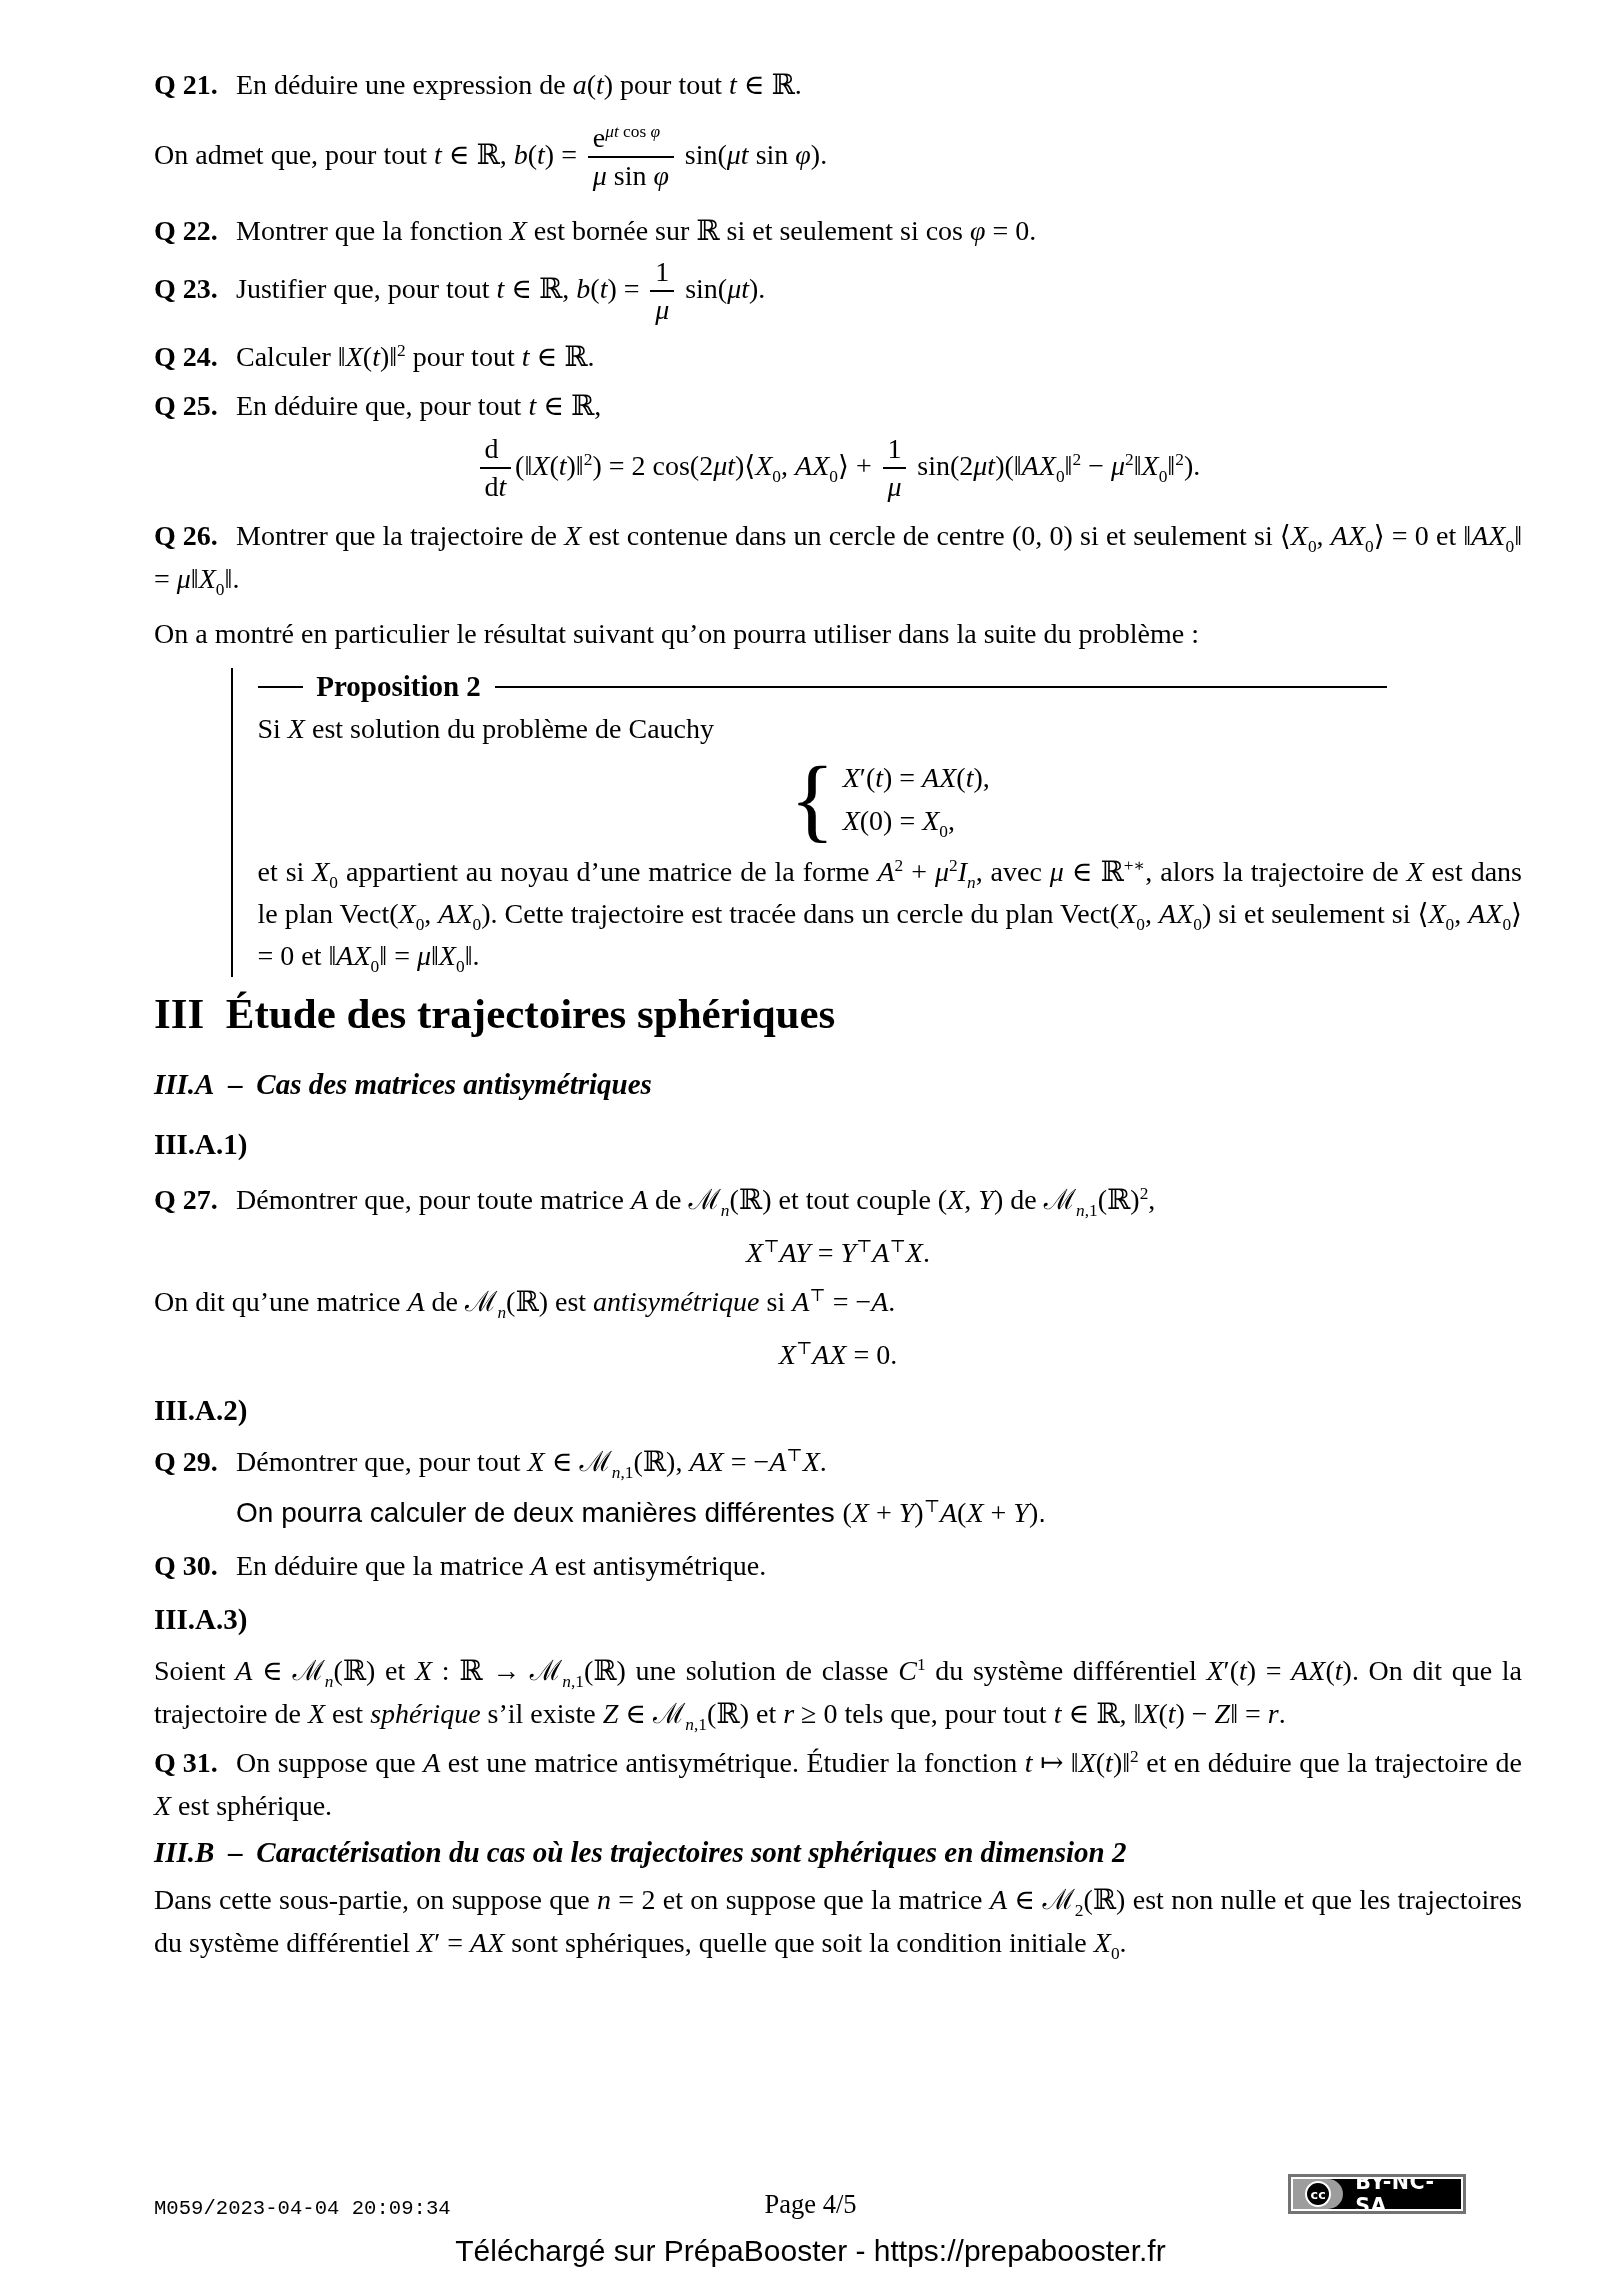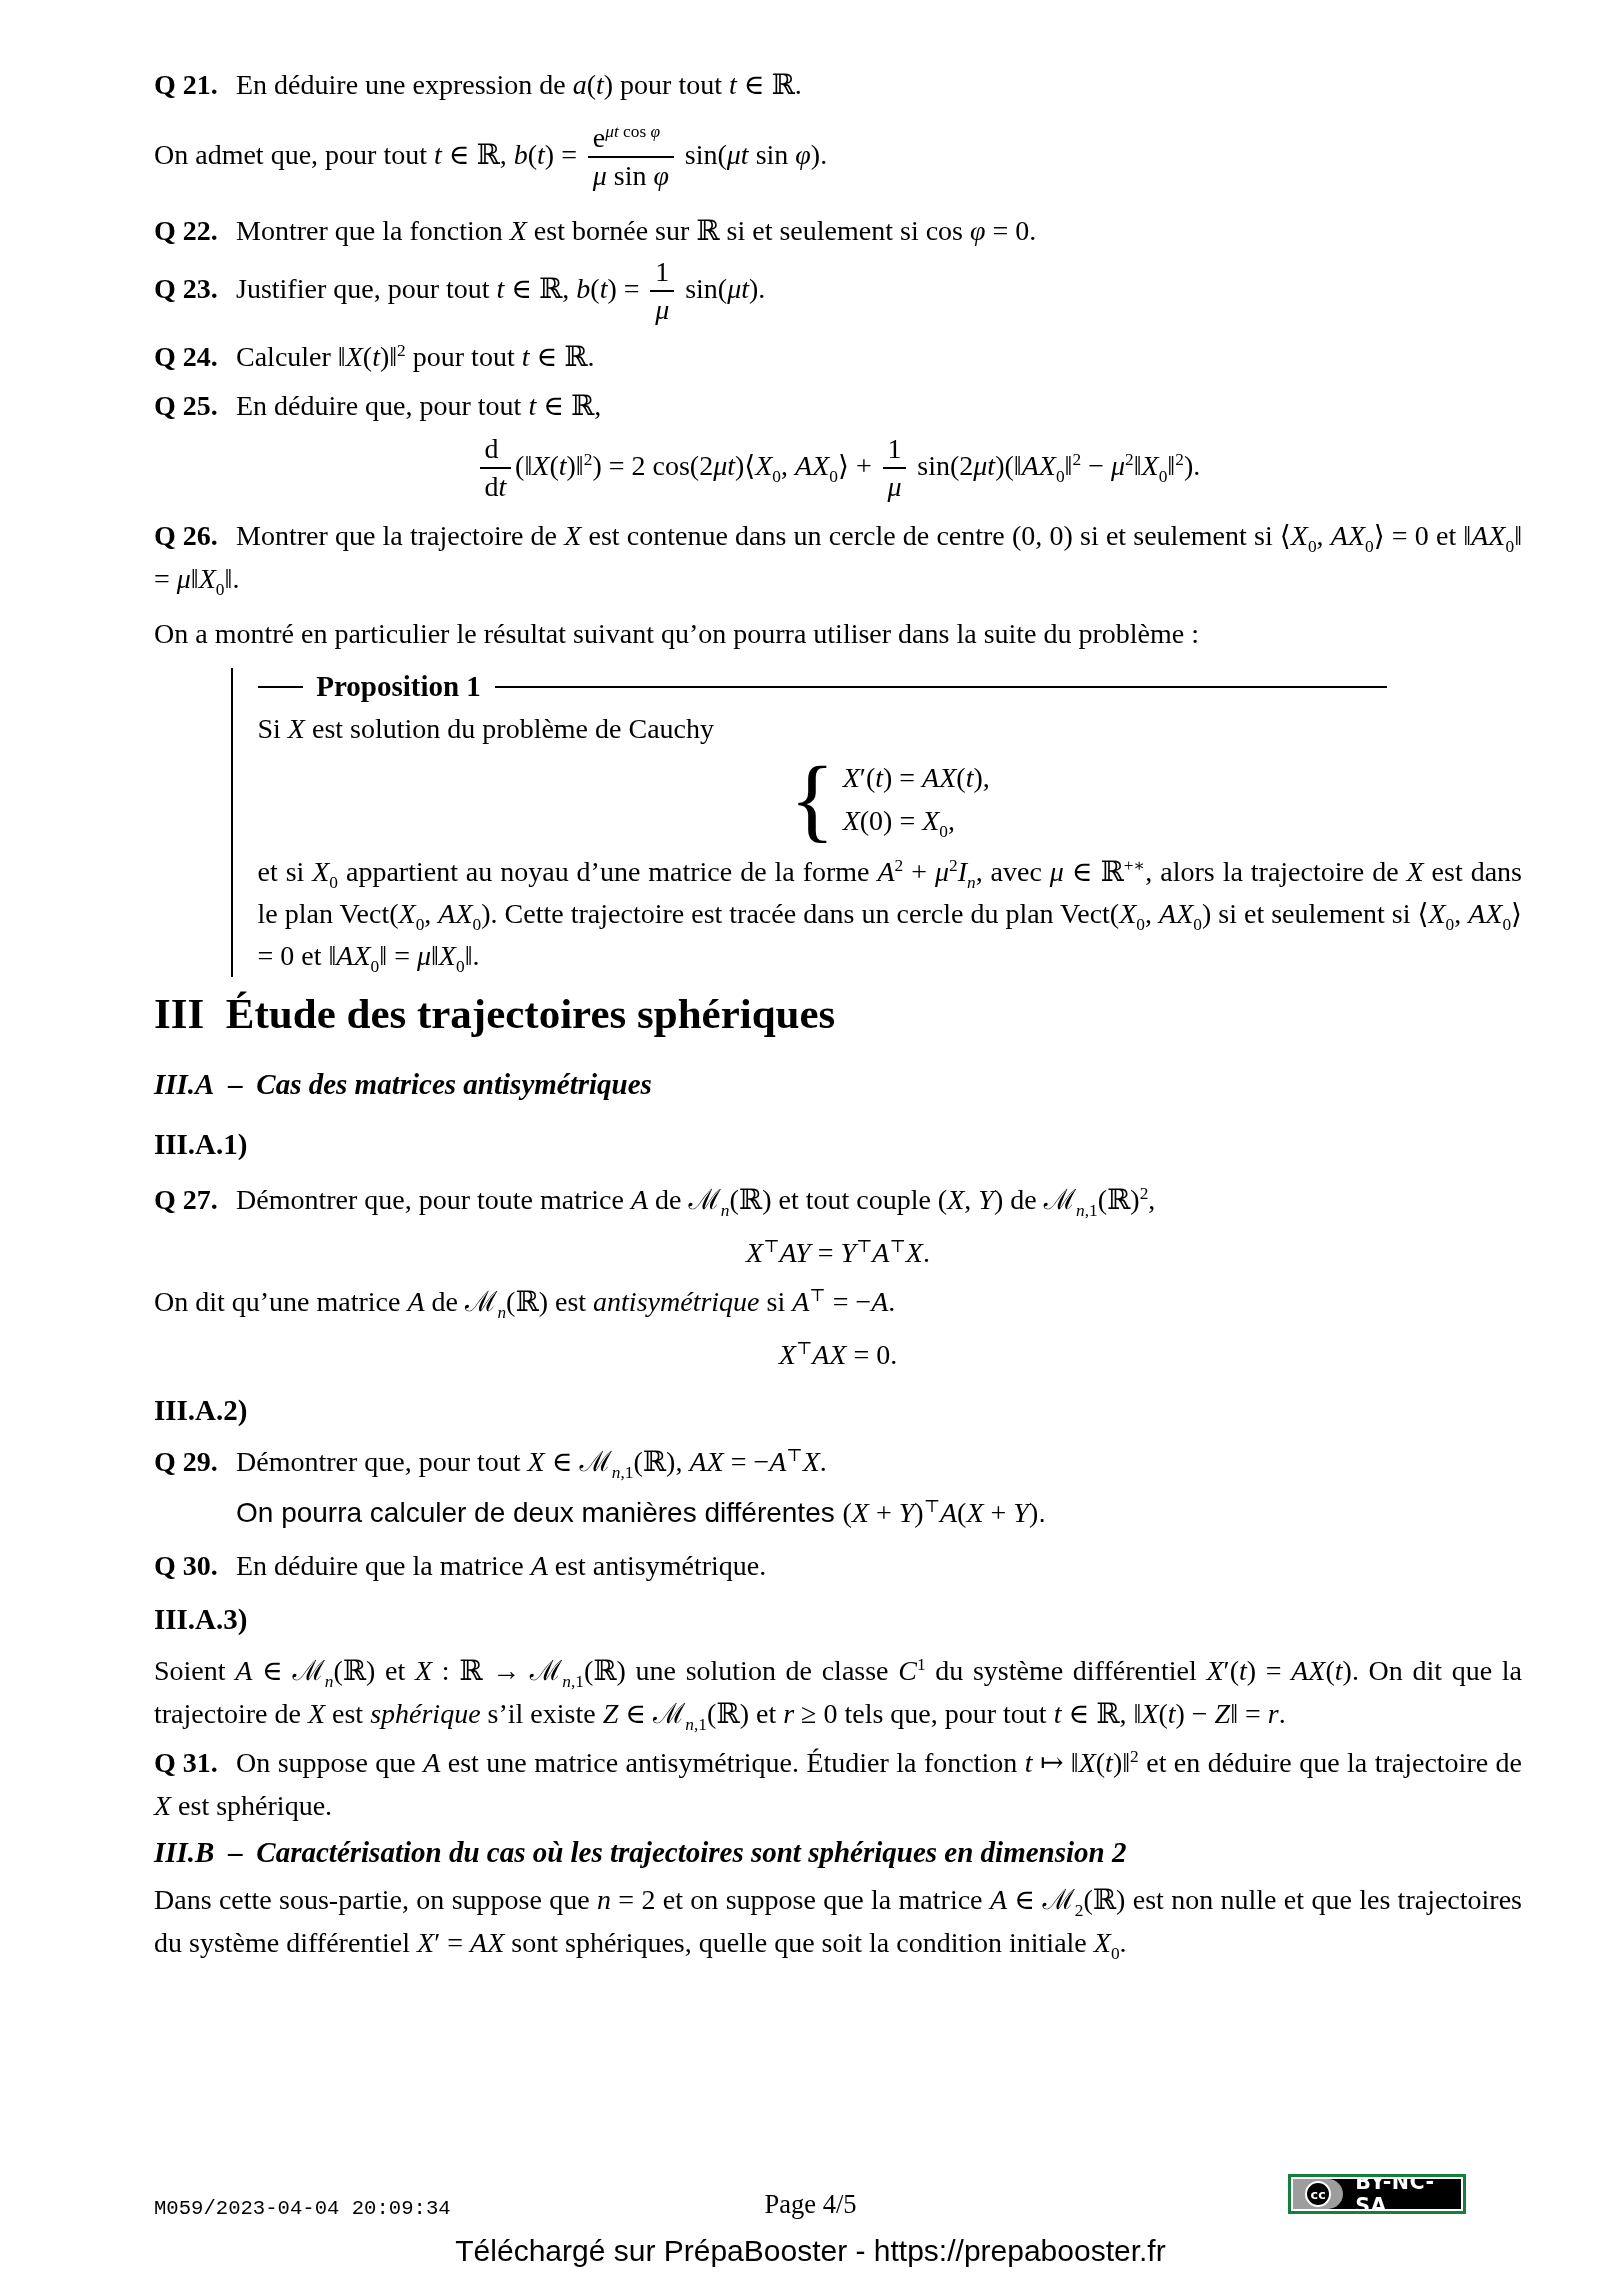--- a/index.html
+++ b/index.html
@@ -67,21 +67,21 @@
   .h2 { font-size:29px; font-weight:bold; font-style:italic; line-height:39px; text-align:left; }
   .h2dash { margin:0 13.7px; }
   .h3 { font-size:29px; font-weight:bold; line-height:39px; text-align:left; }
   .hint { margin-left:82px; font-family:"Liberation Sans","DejaVu Sans",sans-serif; text-align:left; }
   .hint .serif { font-family:"Liberation Serif","DejaVu Serif",serif; }
   
   .footer-code { position:absolute; left:154px; top:2197px; font-size:20.6px; line-height:23.5px;font-family:Liberation Mono, monospace; }
   .footer-page { position:absolute; left:0; width:100%; top:2190px; text-align:center; font-size:26.5px; line-height:29px; }
   .footer-download { position:absolute; left:0; width:100%; top:2233px; text-align:center;
                      font-family:"Liberation Sans","DejaVu Sans",sans-serif; font-size:30px; line-height:35px; }
-  .cc-badge { position:absolute; left:1288px; top:2174px; width:178px; height:40px; background:#15803d; padding:2.9px; box-sizing:border-box; }
+  .cc-badge { position:absolute; left:1288px; top:2174px; width:178px; height:40px; background:#737373; padding:2.9px; box-sizing:border-box; }
   .cc-inner { width:100%; height:100%; border:2px solid #fff; box-sizing:border-box; background:#000; display:flex; align-items:center; overflow:hidden; }
   .cc-left { width:53px; align-self:stretch; background:#9d9d9d; border-radius:0 15.7px 15.7px 0; display:flex; align-items:center; justify-content:center; }
   .cc-circle { width:26.5px; height:26.5px; border-radius:50%; background:#000; color:#fff; border:2px solid #fff; box-sizing:border-box;
                font-family:"DejaVu Sans",sans-serif; font-weight:bold; font-size:12.7px; display:flex; align-items:center; justify-content:center; }
   .cc-text { color:#fff; font-family:"DejaVu Sans",sans-serif; font-weight:bold; font-size:20.6px; margin-left:11.8px; letter-spacing:0.5px; }
 </style>
 </head>
 <body>
 
 <div class="page">
@@ -102,21 +102,21 @@
 
     <div class="eq b-eq25"><span class="frac"><span class="num">d</span><span class="den">d<i>t</i></span></span>(‖<i>X</i>(<i>t</i>)‖<sup>2</sup>) = 2 cos(2<i>μt</i>)⟨<i>X</i><sub>0</sub>, <i>AX</i><sub>0</sub>⟩ + <span class="frac"><span class="num">1</span><span class="den"><i>μ</i></span></span> sin(2<i>μt</i>)(‖<i>AX</i><sub>0</sub>‖<sup>2</sup> − <i>μ</i><sup>2</sup>‖<i>X</i><sub>0</sub>‖<sup>2</sup>).</div>
 
     <p class="q b-q26"><span class="qlabel">Q 26.</span><span>Montrer que la trajectoire de <i>X</i> est contenue dans un cercle de centre (0, 0) si et seulement si ⟨<i>X</i><sub>0</sub>, <i>AX</i><sub>0</sub>⟩ = 0 et ‖<i>AX</i><sub>0</sub>‖ = <i>μ</i>‖<i>X</i><sub>0</sub>‖.</span></p>
 
     <p class="b-montre">On a montré en particulier le résultat suivant qu’on pourra utiliser dans la suite du problème :</p>
 
     <div class="prop b-prop">
       <div class="prop-title-row">
         <span class="rule rule-short"></span>
-        <span class="prop-name">Proposition 1</span>
+        <span class="prop-name">Proposition 2</span>
         <span class="rule rule-long"></span>
       </div>
       <p class="prop-intro">Si <i>X</i> est solution du problème de Cauchy</p>
       <div class="cases-wrap">
         <span class="cases">
           <span class="brace">{</span>
           <span class="cases-lines">
             <span><i>X</i>′(<i>t</i>) = <i>AX</i>(<i>t</i>),</span>
             <span><i>X</i>(0) = <i>X</i><sub>0</sub>,</span>
           </span>

